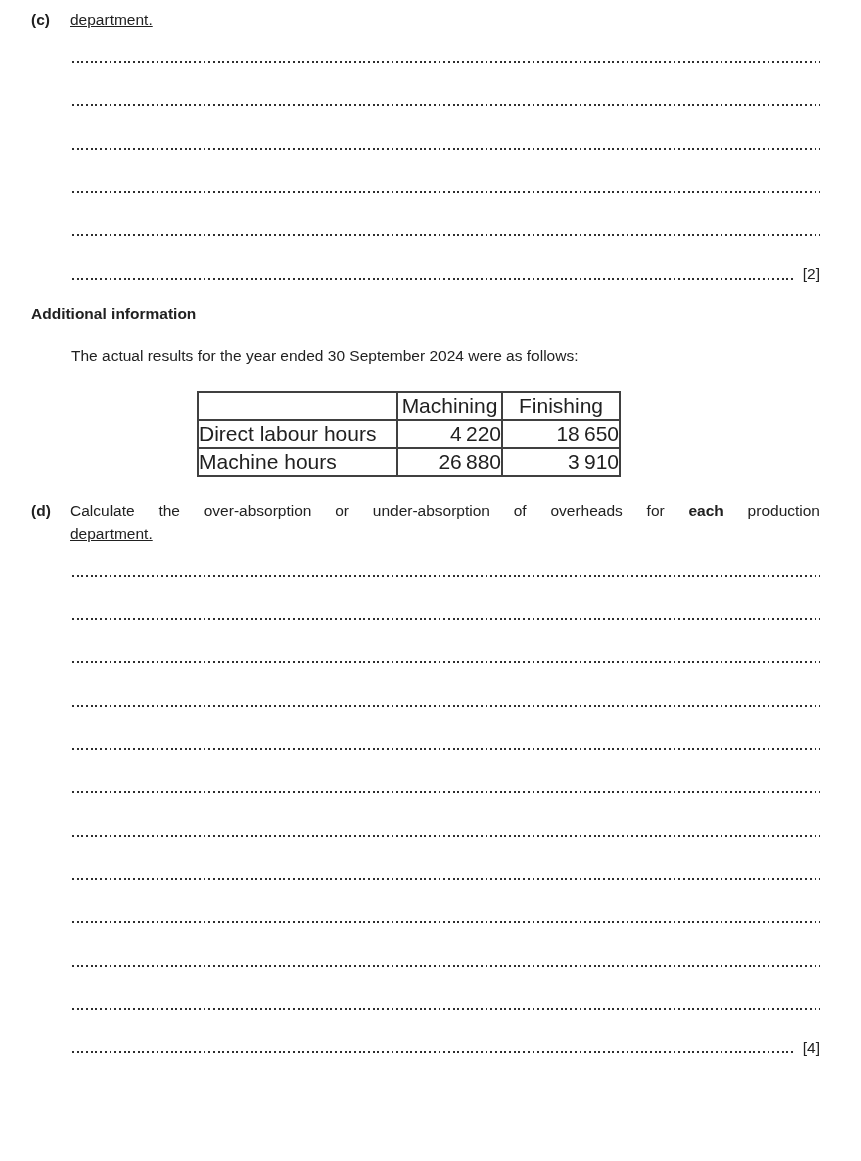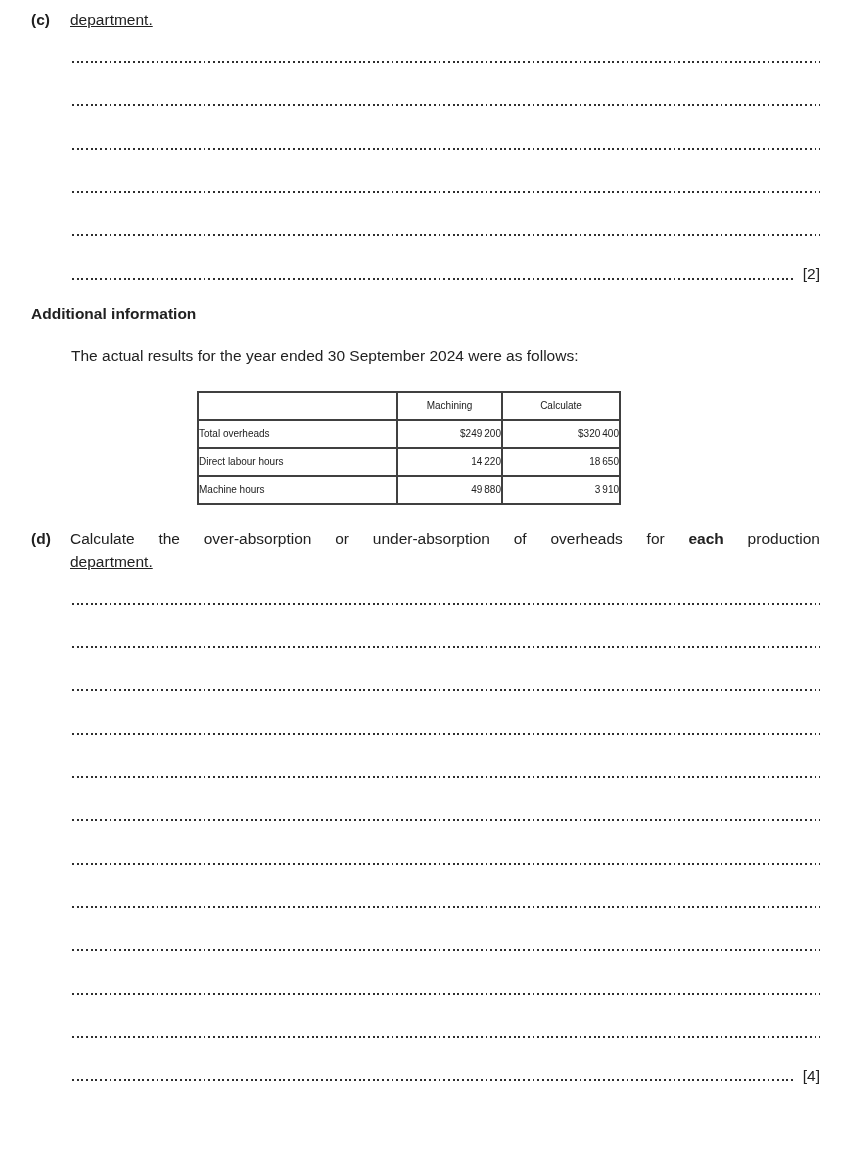--- a/index.html
+++ b/index.html
@@ -44,21 +44,21 @@
   
   table.results {
     border-collapse: collapse;
     margin-top: 26px;
     margin-left: 166px;
     table-layout: fixed;
   }
   table.results td, table.results th {
     border: 2px solid #404040;
     height: 28px;
-    font-size: 10px;
+    font-size: 21px;
     font-weight: normal;
     color: #212121;
     vertical-align: middle;
     padding: 0;
   }
   col.c-label { width: 199px; }
   col.c-mach  { width: 105px; }
   col.c-fin   { width: 118px; }
   .cell-label { text-align: left; padding-left: 8px; }
   .cell-head  { text-align: center; }
@@ -102,35 +102,30 @@
 <table class="results">
   <colgroup>
       <col class="c-label">
       <col class="c-mach">
       <col class="c-fin">
     </colgroup>
   <tbody>
       <tr>
     <th class="cell-label"></th>
     <th class="cell-head">Machining</th>
-    <th class="cell-head">Calculate</th>
-  </tr>
-  <tr>
-    <td class="cell-label">Total overheads</td>
-    <td class="cell-num">$249 200</td>
-    <td class="cell-num">$320 400</td>
+    <th class="cell-head">Finishing</th>
   </tr>
   <tr>
     <td class="cell-label">Direct labour hours</td>
-    <td class="cell-num">14 220</td>
+    <td class="cell-num">4 220</td>
     <td class="cell-num">18 650</td>
   </tr>
   <tr>
     <td class="cell-label">Machine hours</td>
-    <td class="cell-num">49 880</td>
+    <td class="cell-num">26 880</td>
     <td class="cell-num">3 910</td>
   </tr>
 </tbody>
   </table>
 
 <div class="question q-d">
   <span class="qlabel">(d)</span>
   <div class="qline1"><span>Calculate the over-absorption or under-absorption of overheads for </span><span class="bold">each</span><span> production</span></div>
   <div class="qline2">department.</div>
 </div>

